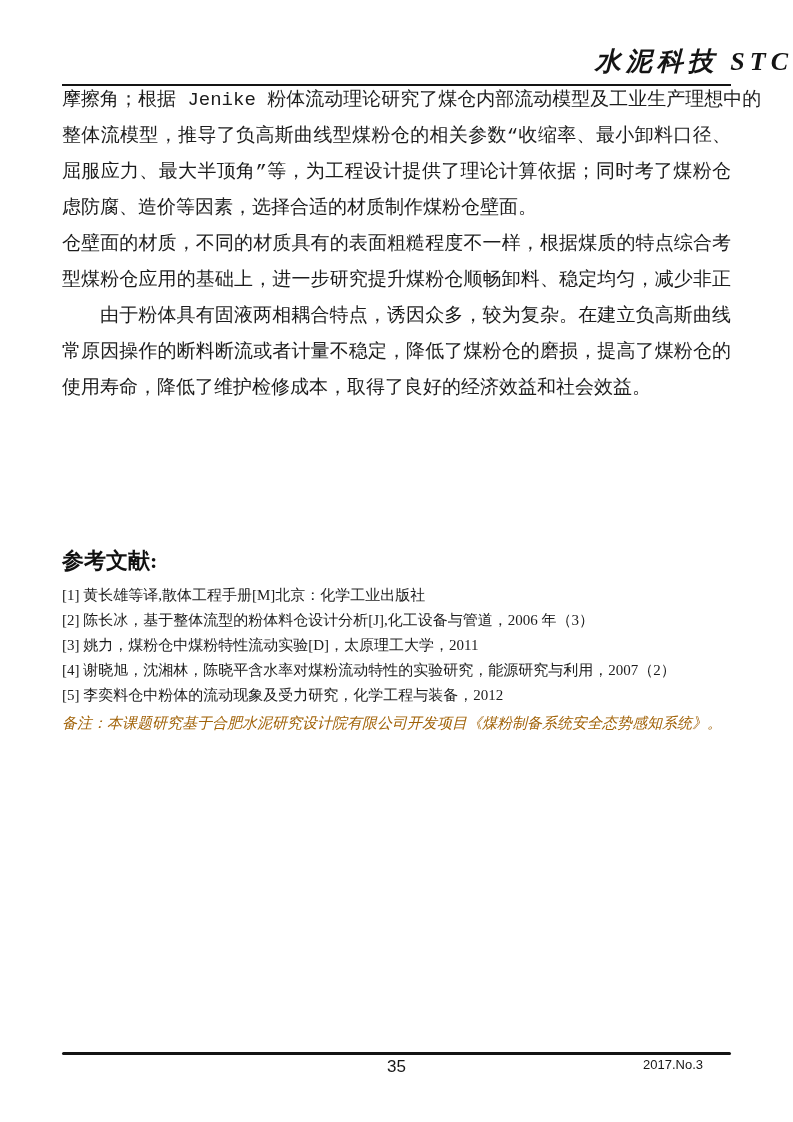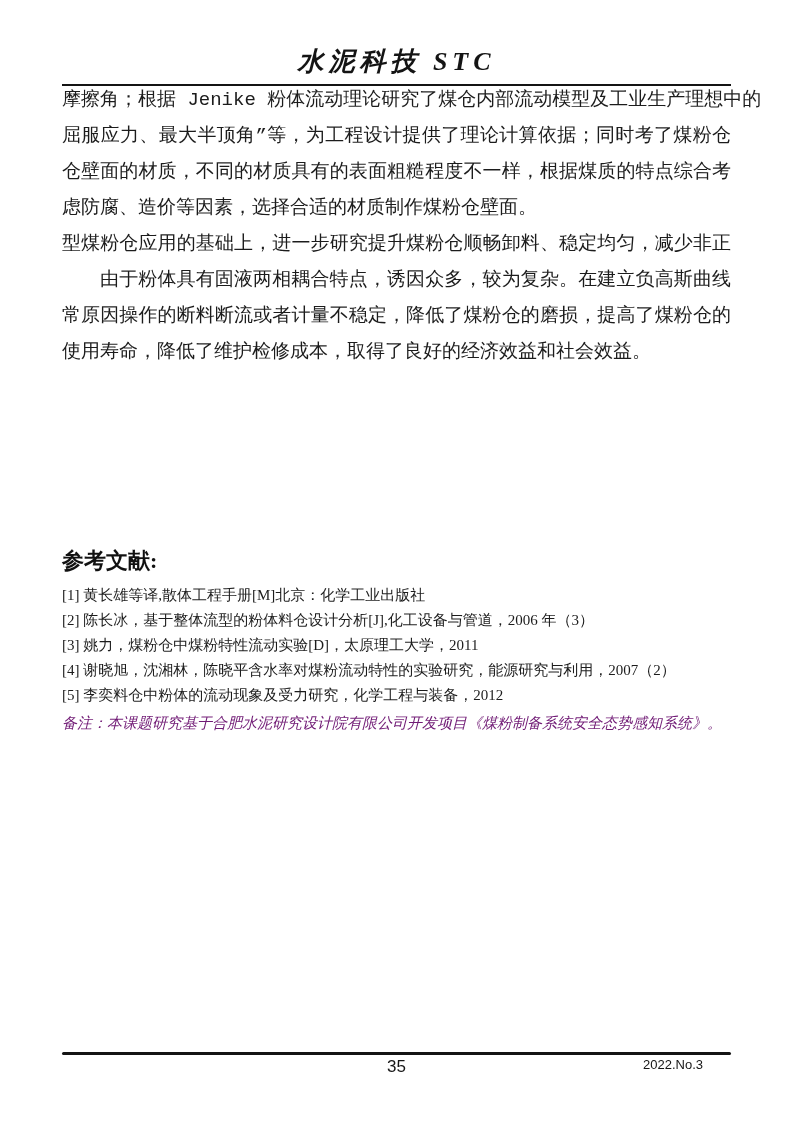--- a/index.html
+++ b/index.html
@@ -16,21 +16,21 @@
     background: #ffffff;
     color: #1a1a1a;
     overflow: hidden;
   }
   
   .journal-title {
     position: absolute;
     top: 44px;
     left: 0;
     width: 100%;
-    text-align: center;
+    text-align: right;
     font-size: 26px;
     font-weight: 600;
     font-style: italic;
     letter-spacing: 5px;
     color: #141414;
   }
   .rule {
     position: absolute;
     left: 62px;
     width: 669px;
@@ -86,21 +86,21 @@
   }
   
   .note {
     position: absolute;
     top: 712px;
     left: 62px;
     width: 700px;
     font-size: 15px;
     line-height: 22px;
     font-style: italic;
-    color: #701a75;
+    color: #a16207;
     white-space: nowrap;
   }
   
   .footer-rule {
     top: 1052px;
     height: 3px;
     border-radius: 2px;
   }
   .page-num {
     position: absolute;
@@ -127,23 +127,24 @@
 <div class="page">
 
   <header>
     <div class="journal-title">水泥科技 STC</div>
     <div class="rule header-rule"></div>
   </header>
 
   <main>
     <div class="body-text">
       <div class="bline">摩擦角；根据 Jenike 粉体流动理论研究了煤仓内部流动模型及工业生产理想中的</div>
+      <div class="bline">整体流模型，推导了负高斯曲线型煤粉仓的相关参数“收缩率、最小卸料口径、</div>
       <div class="bline">屈服应力、最大半顶角”等，为工程设计提供了理论计算依据；同时考了煤粉仓</div>
+      <div class="bline nojust">虑防腐、造价等因素，选择合适的材质制作煤粉仓壁面。</div>
       <div class="bline">仓壁面的材质，不同的材质具有的表面粗糙程度不一样，根据煤质的特点综合考</div>
-      <div class="bline nojust">虑防腐、造价等因素，选择合适的材质制作煤粉仓壁面。</div>
       <div class="bline">型煤粉仓应用的基础上，进一步研究提升煤粉仓顺畅卸料、稳定均匀，减少非正</div>
       <div class="bline indent">由于粉体具有固液两相耦合特点，诱因众多，较为复杂。在建立负高斯曲线</div>
       <div class="bline">常原因操作的断料断流或者计量不稳定，降低了煤粉仓的磨损，提高了煤粉仓的</div>
       <div class="bline nojust">使用寿命，降低了维护检修成本，取得了良好的经济效益和社会效益。</div>
     </div>
 
     <section class="refs">
       <div class="refs-heading">参考文献:</div>
       <div class="ref-item">[1] 黄长雄等译,散体工程手册[M]北京：化学工业出版社</div>
       <div class="ref-item">[2] 陈长冰，基于整体流型的粉体料仓设计分析[J],化工设备与管道，2006 年（3）</div>
@@ -151,16 +152,16 @@
       <div class="ref-item">[4] 谢晓旭，沈湘林，陈晓平含水率对煤粉流动特性的实验研究，能源研究与利用，2007（2）</div>
       <div class="ref-item">[5] 李奕料仓中粉体的流动现象及受力研究，化学工程与装备，2012</div>
     </section>
 
     <div class="note">备注：本课题研究基于合肥水泥研究设计院有限公司开发项目《煤粉制备系统安全态势感知系统》。</div>
   </main>
 
   <footer>
     <div class="rule footer-rule"></div>
     <div class="page-num">35</div>
-    <div class="issue">2022.No.3</div>
+    <div class="issue">2017.No.3</div>
   </footer>
 
 </div>
 
 </body></html>

